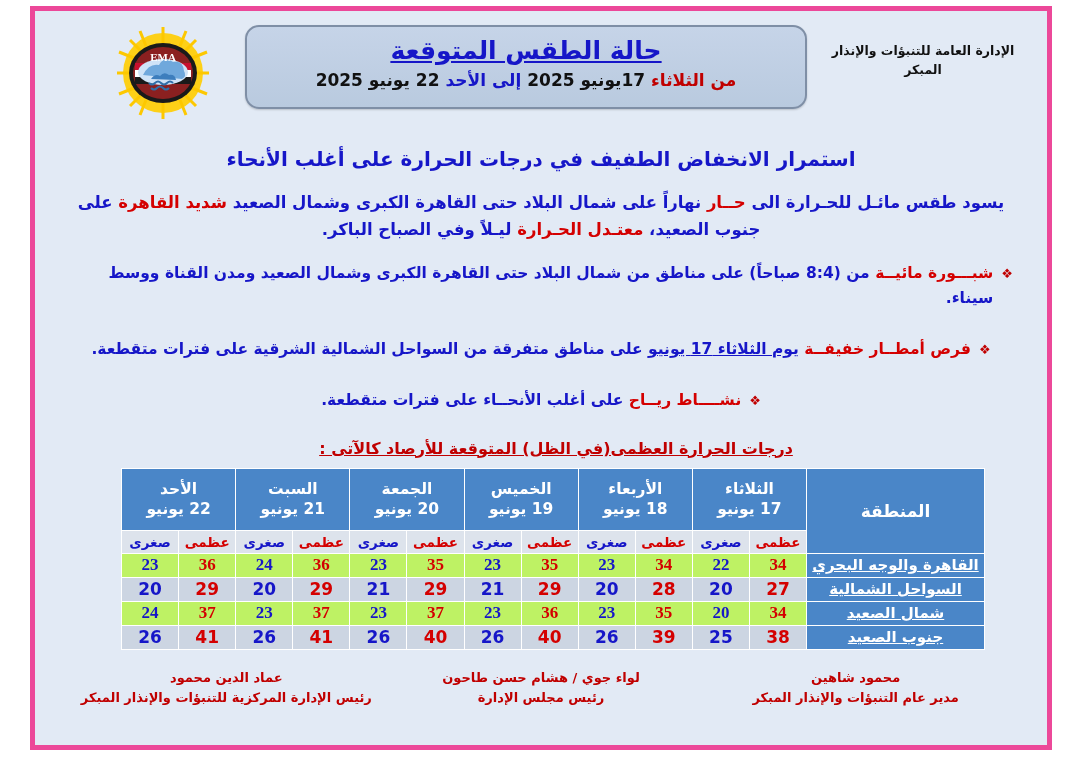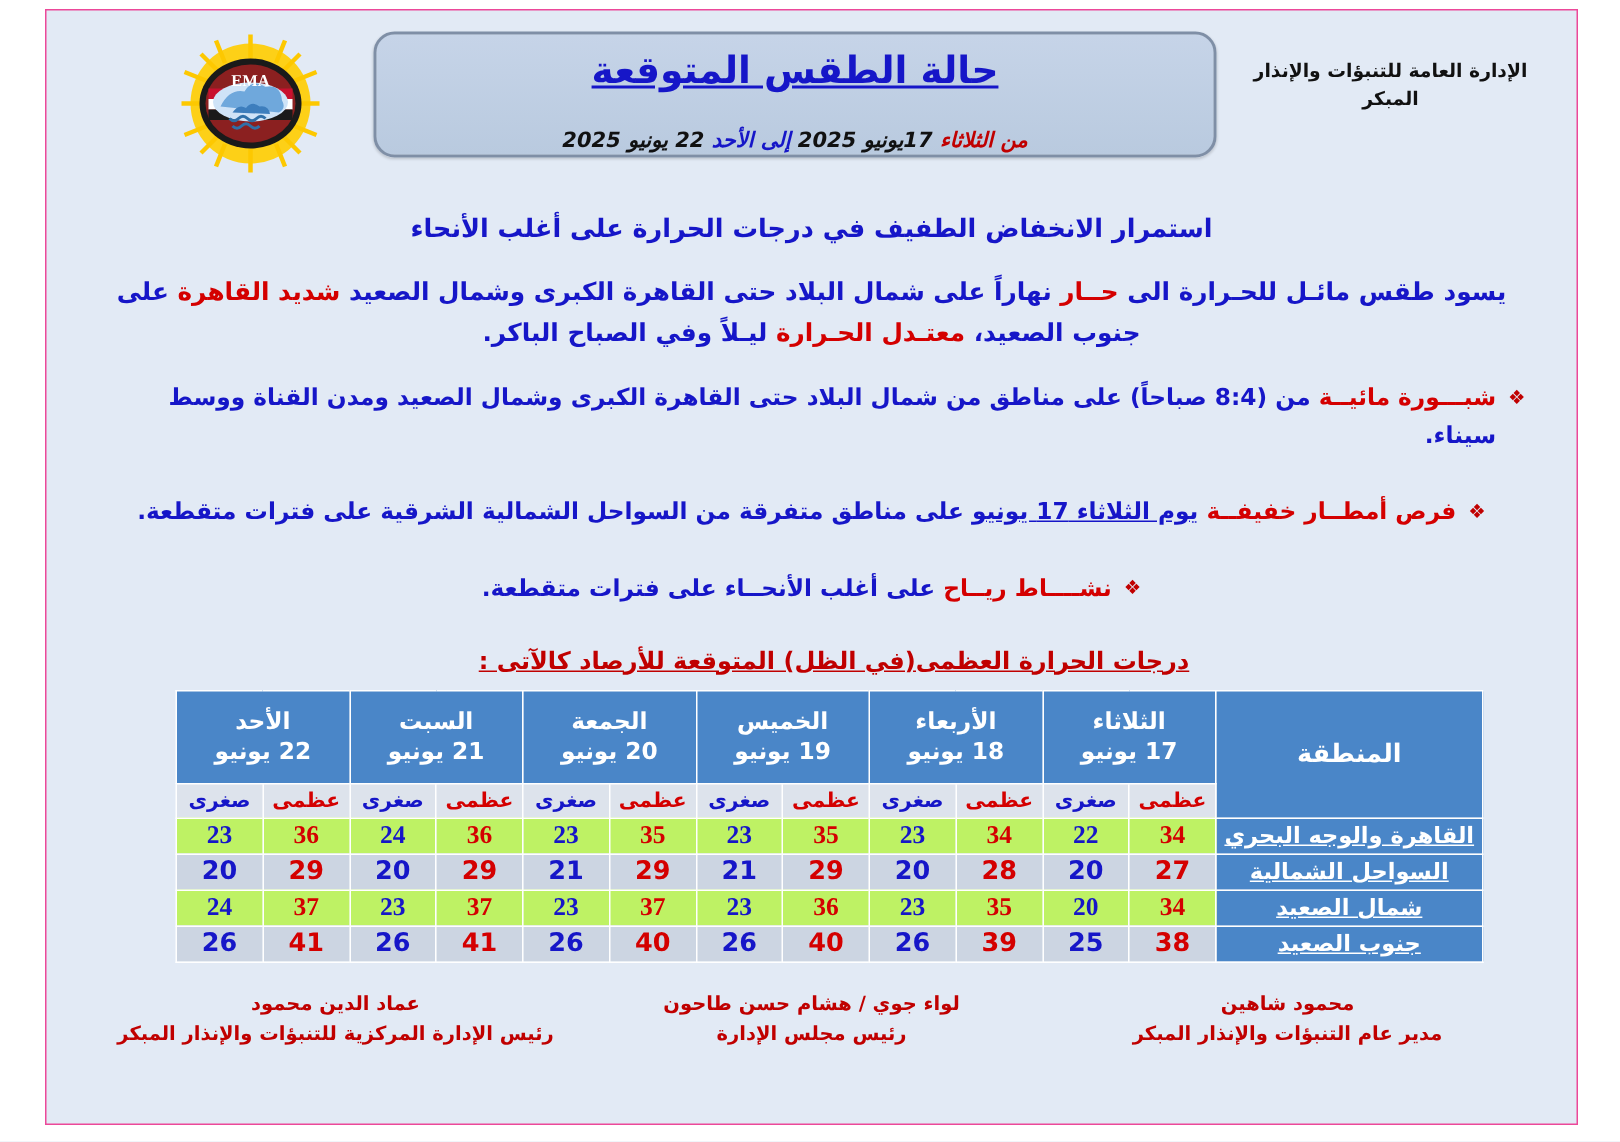--- a/index.html
+++ b/index.html
@@ -8,21 +8,21 @@
     width: 1080px; height: 761px;
     background: #ffffff;
     font-family: "DejaVu Sans", "Liberation Sans", sans-serif;
     overflow: hidden;
   }
   .page {
     position: absolute;
     left: 30px; top: 6px;
     width: 1022px; height: 744px;
     background: #e2eaf5;
-    border: 1px solid #ec4899;
+    border: 5px solid #ec4899;
   }
 
   
   .header {
     position: relative;
     height: 112px;
   }
   .logo {
     position: absolute;
     right: 828px;
@@ -46,46 +46,45 @@
   }
   .title-main {
     font-size: 25px;
     font-weight: bold;
     color: #1616c8;
     text-decoration: underline;
     letter-spacing: 0;
     line-height: 1.25;
   }
   .title-sub {
-    font-size: 14px;
+    font-size: 17px;
     font-weight: bold;
     color: #c00000;
-    margin-top: 24px;
+    margin-top: 4px;
     line-height: 1.2;
-    font-style: italic;
   }
   .title-sub .blue { color: #1616c8; }
   .title-sub .black { color: #111111; }
 
   .authority {
     position: absolute;
     right: 14px;
     top: 30px;
     width: 220px;
     text-align: center;
     font-size: 12.5px;
     font-weight: bold;
     color: #111111;
     line-height: 1.55;
   }
 
   
   .headline {
     text-align: center;
-    font-size: 17px;
+    font-size: 20px;
     font-weight: bold;
     color: #1616c8;
     margin-top: 24px;
   }
 
   
   .para {
     margin: 18px 30px 0 30px;
     font-size: 16.5px;
     font-weight: bold;

